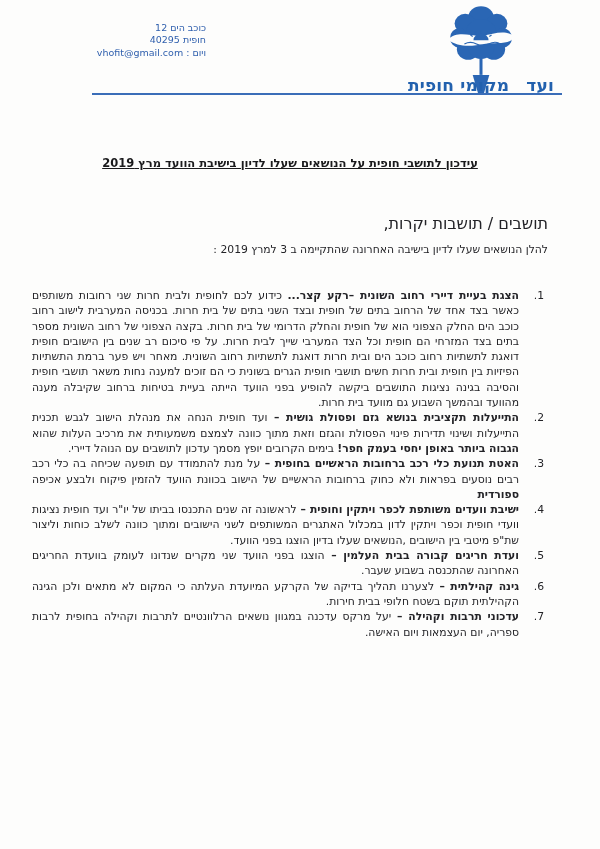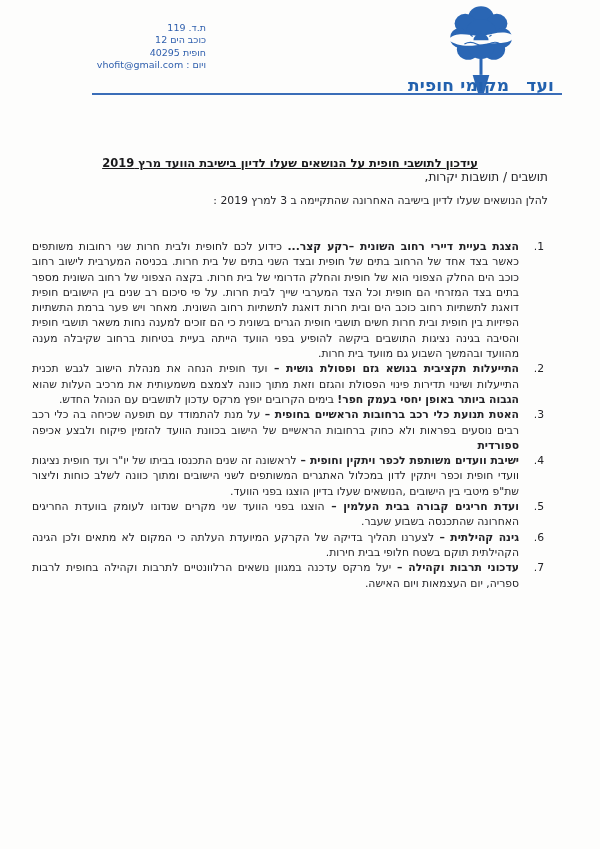--- a/index.html
+++ b/index.html
@@ -21,35 +21,34 @@
     display:flex;justify-content:center;align-items:flex-end;gap:17px;
     font-weight:bold;font-size:17px;color:#2261ae;letter-spacing:.2px;
   }
   .rule{position:absolute;top:93px;left:92px;width:470px;height:2px;background:#3a6db8;}
   
   .content{position:absolute;top:156px;right:52px;left:32px;}
   .title{
     font-size:11.5px;font-weight:bold;text-align:center;
     text-decoration:underline;color:#1a1a1c;
   }
-  .greeting{font-size:12px;}
+  .greeting{margin-top:44px;font-size:16px;}
   .intro{margin-top:10px;font-size:10.8px;}
   .list{margin-top:32px;}
   .item{display:flex;font-size:10.8px;line-height:15.3px;text-align:justify;padding-right:4px;}
   .num{flex:0 0 18px;margin-left:7px;text-align:right;}
   .itext{flex:1;}
   .itext b{font-weight:bold;}
 </style>
 </head>
 <body>
 
 <div class="page">
 
   <div class="address">
-    <div class="addr-line">ת.ד. 119</div>
     <div class="addr-line">כוכב הים 12</div>
     <div class="addr-line">חופית 40295</div>
     <div class="email-line">
       <span>ויום :</span>
       <span dir="ltr">vhofit@gmail.com</span>
     </div>
   </div>
 
   <div class="logo">
     <svg class="flower" viewBox="0 0 100 122" xmlns="http://www.w3.org/2000/svg">
@@ -89,21 +88,21 @@
     <div class="title">עידכון לתושבי חופית על הנושאים שעלו לדיון בישיבת הוועד מרץ 2019</div>
     <div class="greeting">תושבים / תושבות יקרות,</div>
     <div class="intro">להלן הנושאים שעלו לדיון בישיבה האחרונה שהתקיימה ב 3 למרץ 2019 :</div>
     <div class="list">
         <div class="item">
           <span class="num">1.</span>
           <div class="itext"><b>הצגת בעיית דיירי רחוב השונית –רקע קצר...</b><span> כידוע לכם לחופית ולבית חרות שני רחובות משותפים כאשר בצד אחד של הרחוב בתים של חופית ובצד השני בתים של בית חרות. בכניסה המערבית לישוב רחוב כוכב הים החלק הצפוני הוא של חופית והחלק הדרומי של בית חרות. בקצה הצפוני של רחוב השונית מספר בתים בצד המזרחי הם חופית וכל הצד המערבי שייך לבית חרות. על פי סיכום רב שנים בין הישובים חופית דואגת לתשתיות רחוב כוכב הים ובית חרות דואגת לתשתיות רחוב השונית. מאחר ויש פער ברמת התשתיות הפיזיות בין חופית ובית חרות חשים תושבי חופית הגרים בשונית כי הם זוכים למענה נחות משאר תושבי חופית והסיבה בגינה נציגות התושבים ביקשה להופיע בפני הוועד הייתה בעיית בטיחות ברחוב שקיבלה מענה מהוועד ובהמשך השבוע גם מוועד בית חרות.</span></div>
         </div>
         <div class="item">
           <span class="num">2.</span>
-          <div class="itext"><b>התייעלות תקציבית בנושא גזם ופסולת גושית – </b><span>ועד חופית הנחה את מנהלת הישוב לגבש תכנית התייעלות ושינוי תדירות פינוי הפסולת והגזם וזאת מתוך כוונה לצמצם משמעותית את מרכיב העלות שהוא </span><b>הגבוה ביותר באופן יחסי בעמק חפר!</b><span> בימים הקרובים יופץ מרקס עדכון לתושבים עם הנוהל החדש.</span></div>
+          <div class="itext"><b>התייעלות תקציבית בנושא גזם ופסולת גושית – </b><span>ועד חופית הנחה את מנהלת הישוב לגבש תכנית התייעלות ושינוי תדירות פינוי הפסולת והגזם וזאת מתוך כוונה לצמצם משמעותית את מרכיב העלות שהוא </span><b>הגבוה ביותר באופן יחסי בעמק חפר!</b><span> בימים הקרובים יופץ מסמך עדכון לתושבים עם הנוהל דיירי.</span></div>
         </div>
         <div class="item">
           <span class="num">3.</span>
           <div class="itext"><b>האטת תנועת כלי רכב ברחובות הראשיים בחופית – </b><span>על מנת להתמודד עם תופעה שכיחה בה כלי רכב רבים נוסעים בפראות ולא כחוק ברחובות הראשיים של הישוב בכוונת הוועד להזמין פיקוח ולבצע אכיפה </span><b>ספורדית</b></div>
         </div>
         <div class="item">
           <span class="num">4.</span>
           <div class="itext"><b>ישיבת וועדים משותפת לכפר ויתקין וחופית – </b><span>לראשונה זה שנים התכנסו בביתו של יו"ר ועד חופית נציגות וועדי חופית וכפר ויתקין לדון במכלול האתגרים המשותפים לשני הישובים ומתוך כוונה לשלב כוחות וליצור שת"פ מיטבי בין הישובים ,הנושאים שעלו בדיון הוצגו בפני הוועד.</span></div>
         </div>
         <div class="item">

